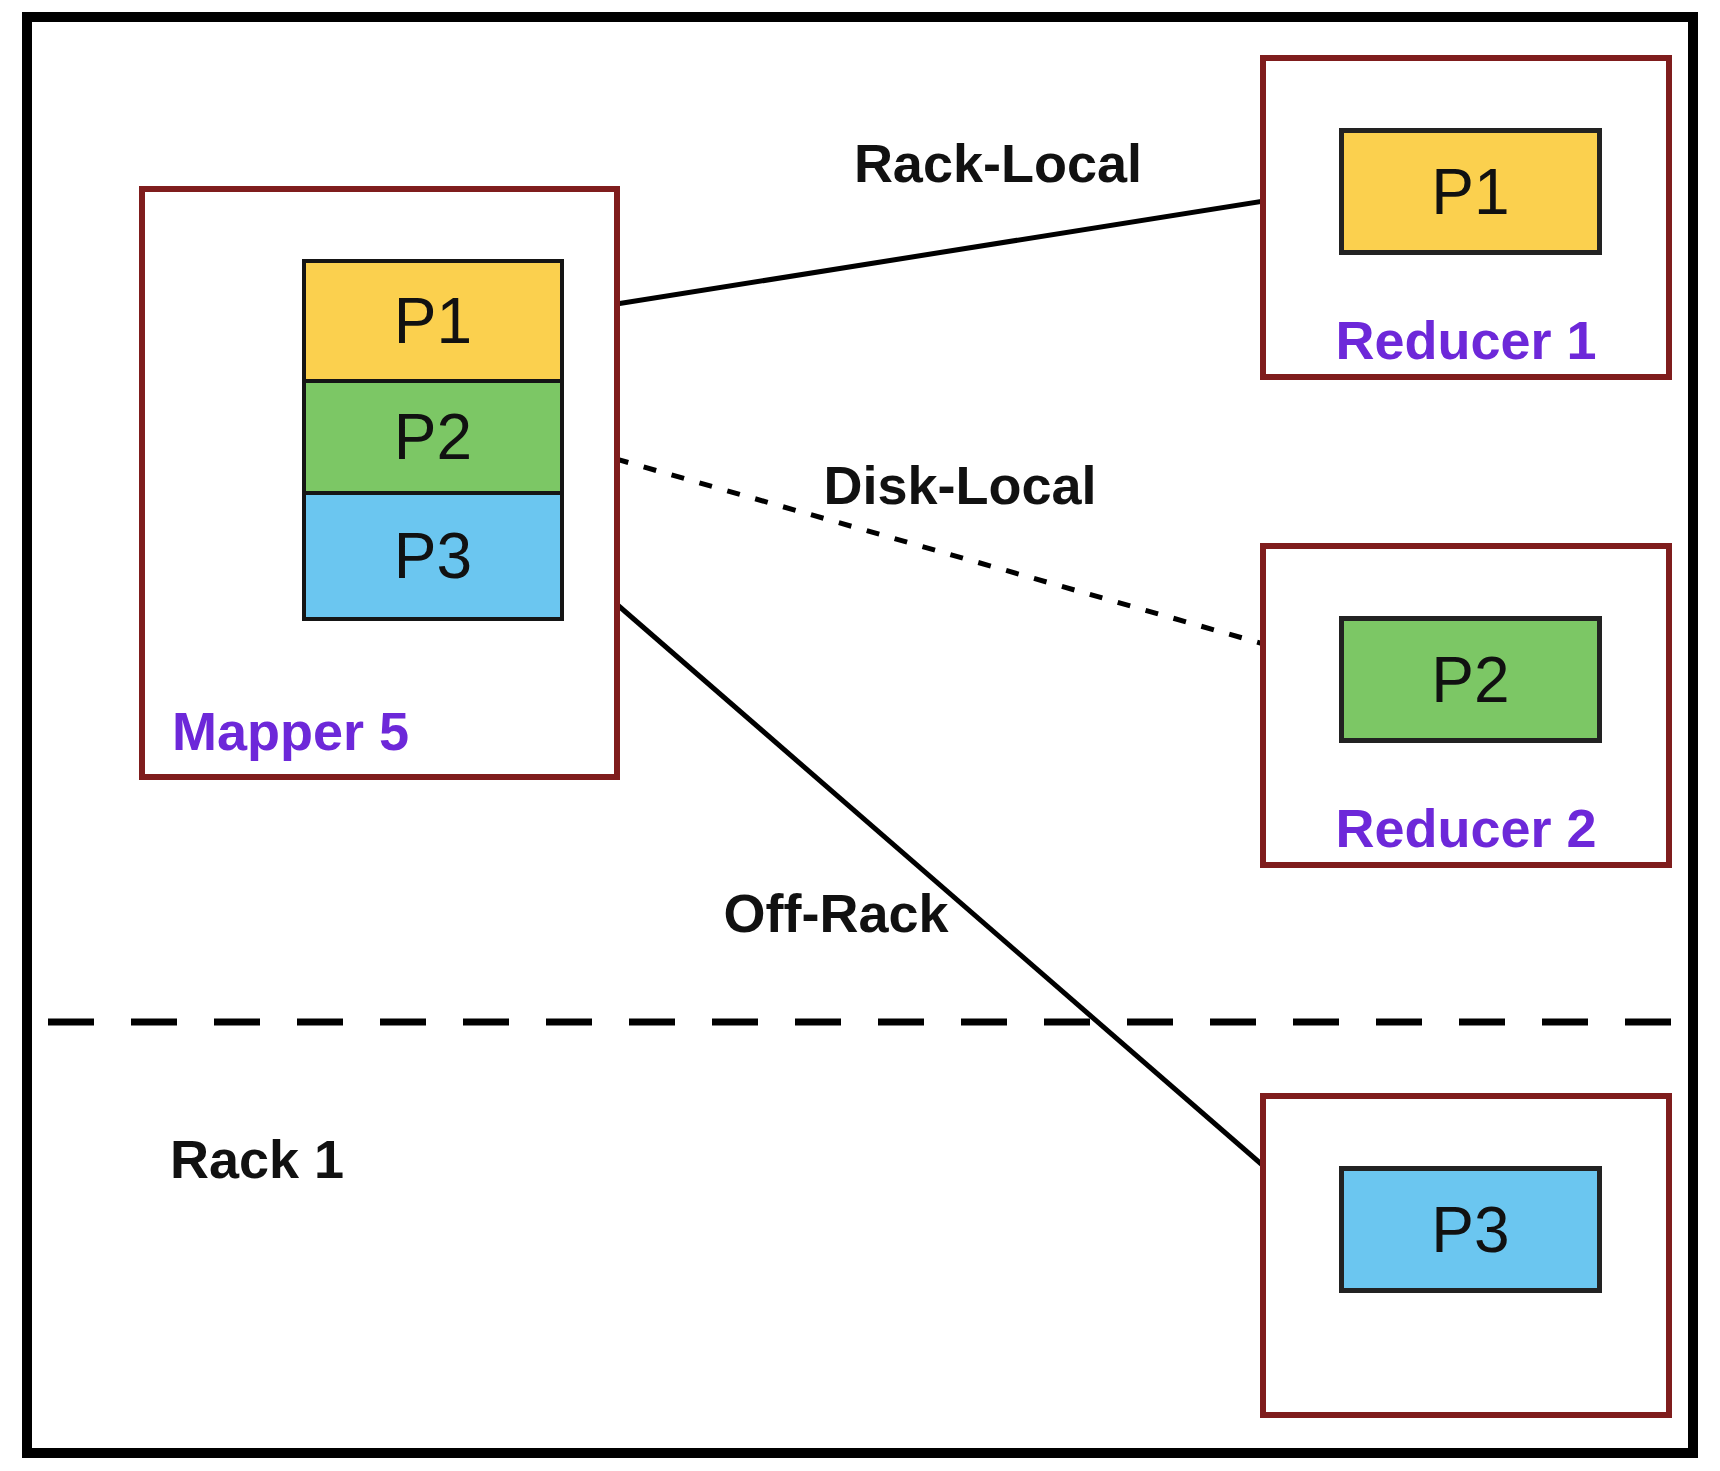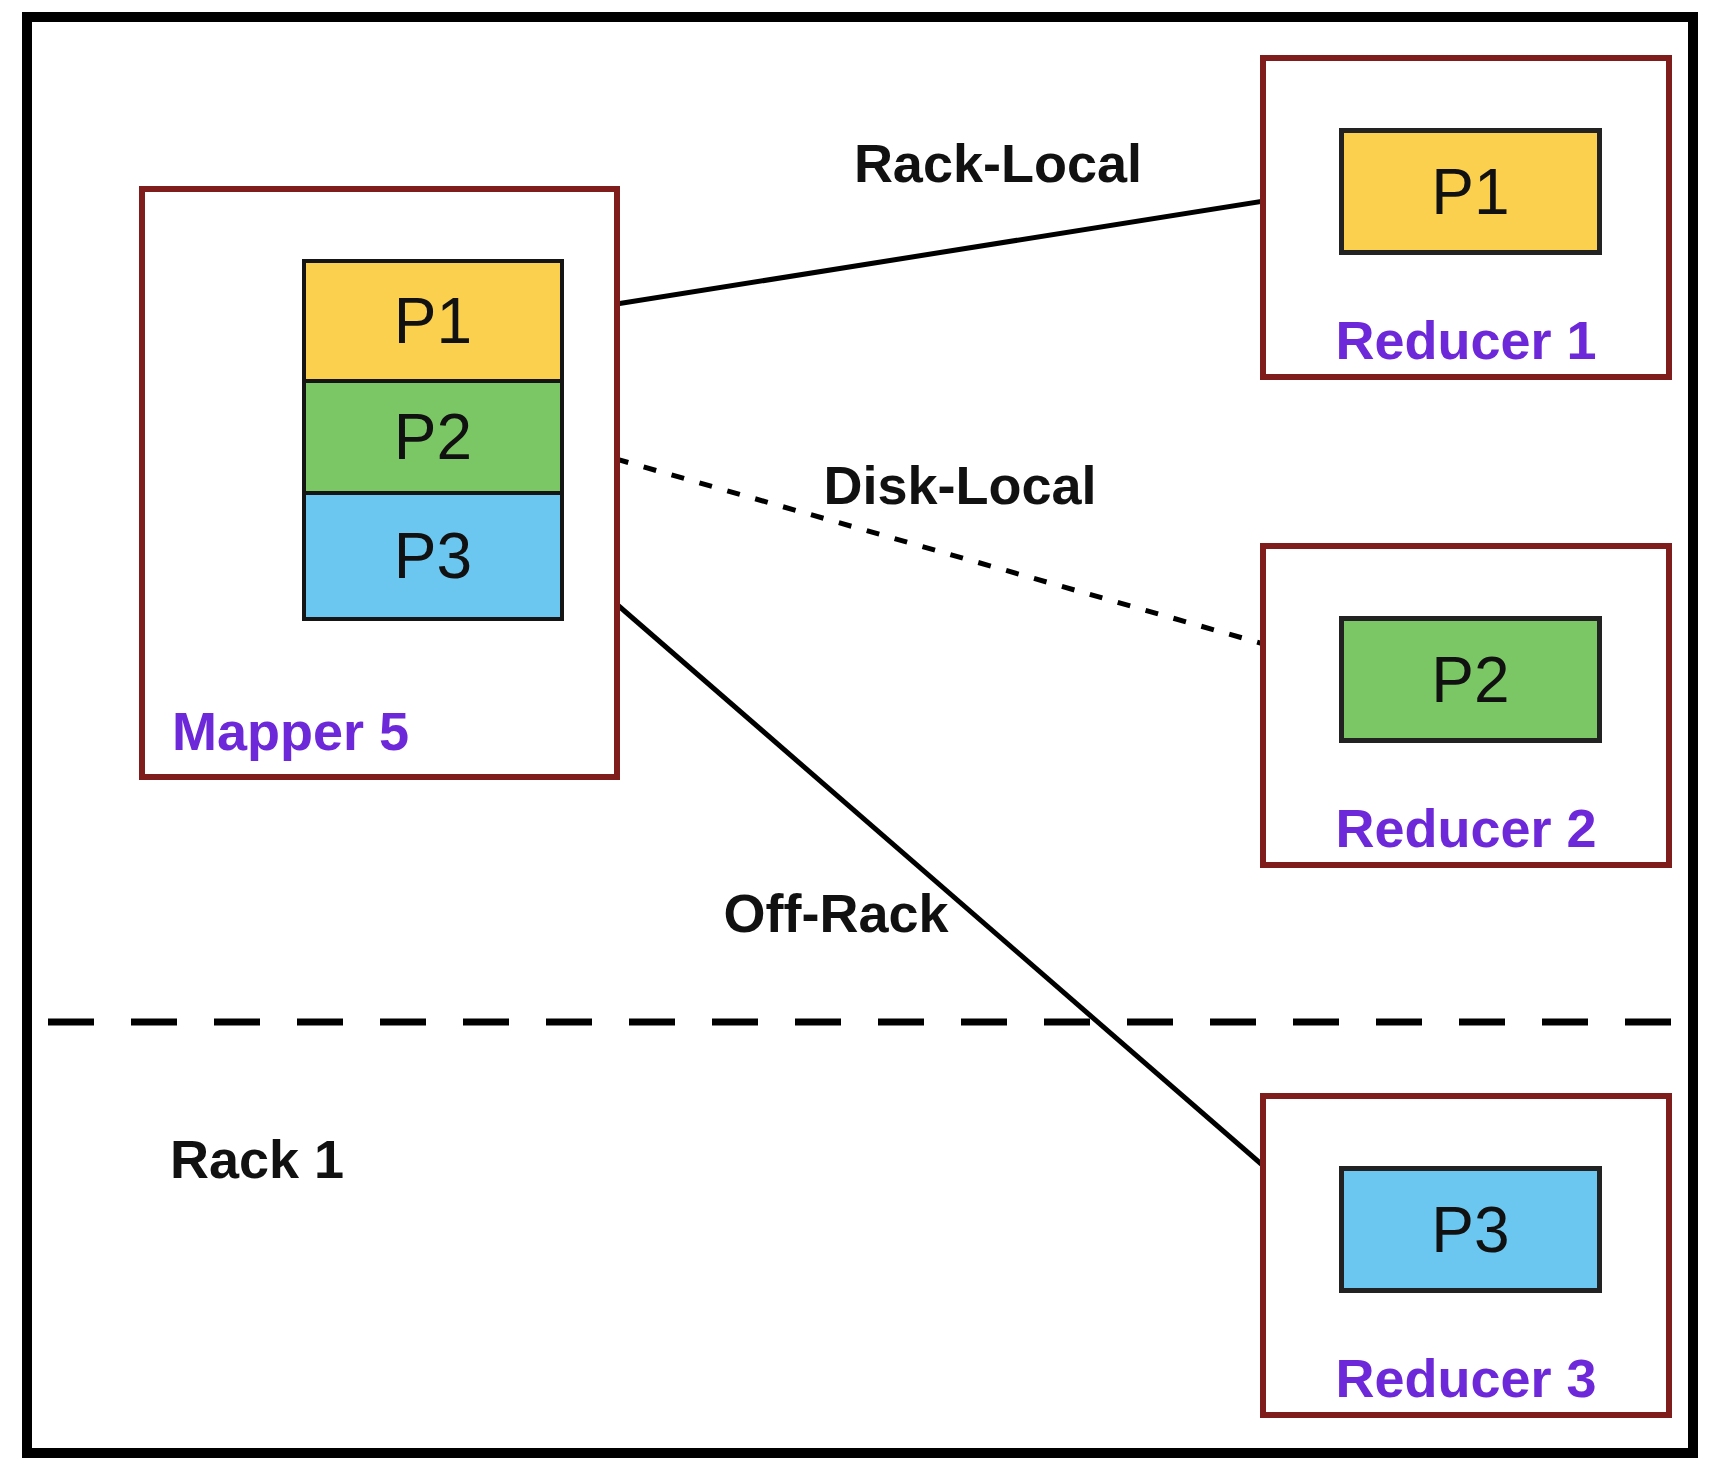--- a/index.html
+++ b/index.html
@@ -102,16 +102,15 @@
     <div class="reducer-pbox" style="background-color: rgb(124, 199, 101);">
       <span>P2</span>
     </div>
     <div class="node-label reducer-label">Reducer 2</div>
   </div>
 
   <div class="node reducer-node reducer-3">
     <div class="reducer-pbox" style="background-color: rgb(107, 198, 240);">
       <span>P3</span>
     </div>
-    <div class="node-label reducer-label">Reducer 3</div>
   </div>
 
 </div>
 
 </body></html>

